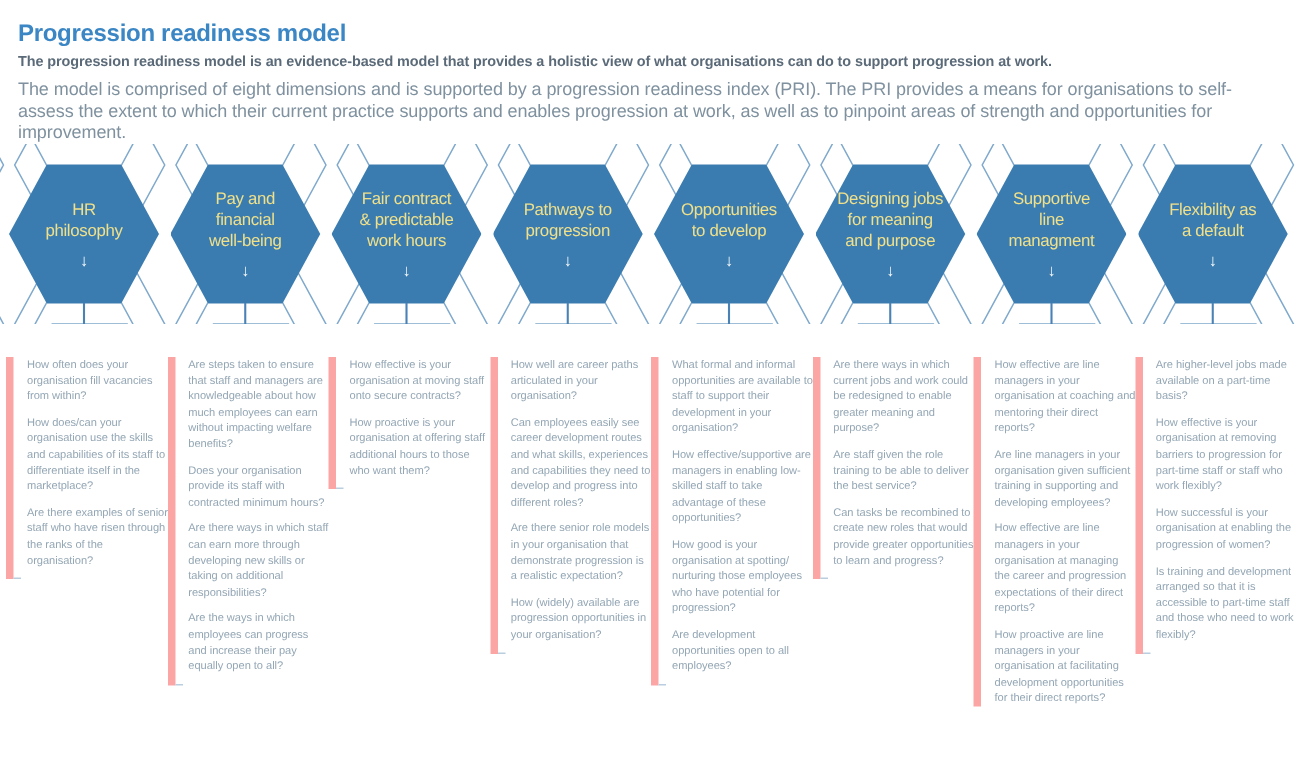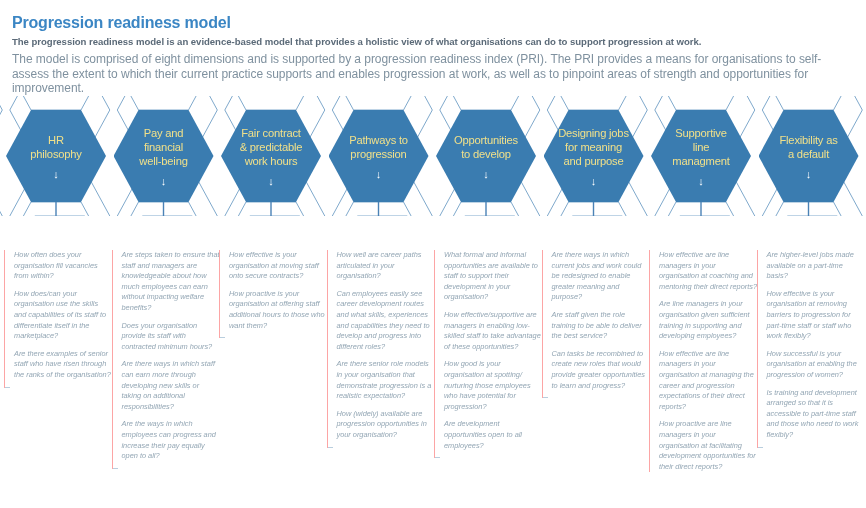--- a/index.html
+++ b/index.html
@@ -56,25 +56,24 @@
     color: #ffffff; font-size: 11px; line-height: 11px;
     margin-top: 8px;
   }
 
   
   .cols {
     position: absolute; left: 0; top: 238px;
     width: 866px; height: 270px;
   }
   .col {
-    position: absolute; top: 12px;
+    position: absolute; top: 0;
     width: 108px;
     padding-left: 9px;
-    border-left: 1px solid #fca5a5;
-    font-style: italic;
+    border-left: 5px solid #fca5a5;
   }
   .col .foot {
     position: absolute; left: 0; bottom: 0;
     width: 5px; height: 1px; background: #b9cede;
   }
   .q {
     font-size: 7.4px; line-height: 10.6px;
     color: #93a6b4; letter-spacing: -0.02px;
     margin-bottom: 7px;
   }

